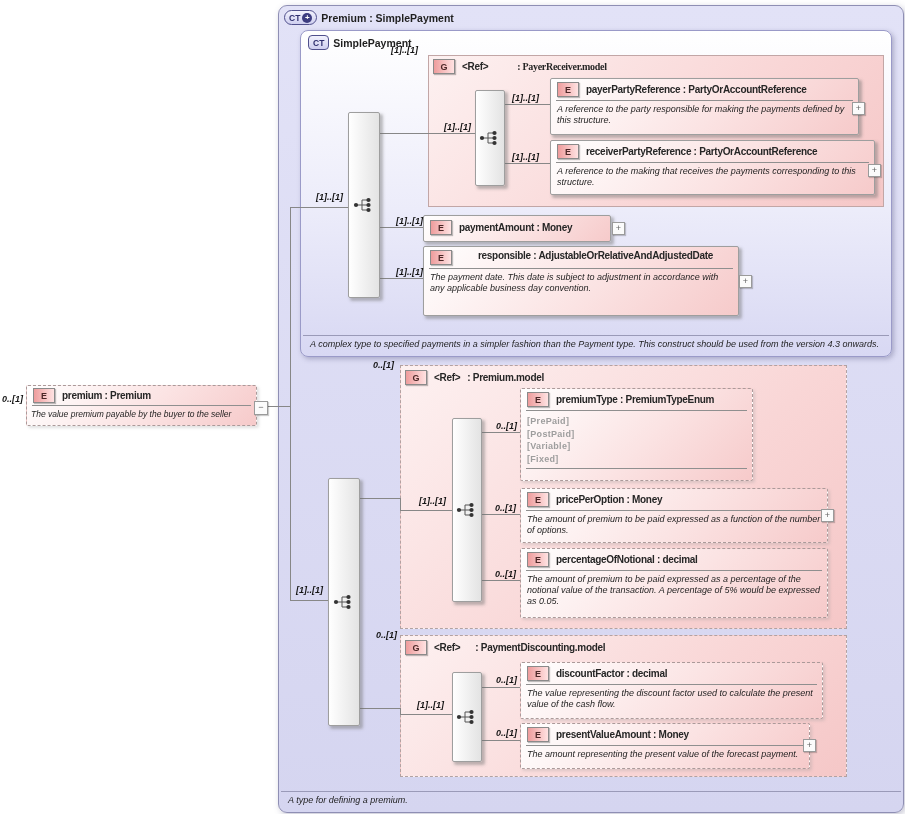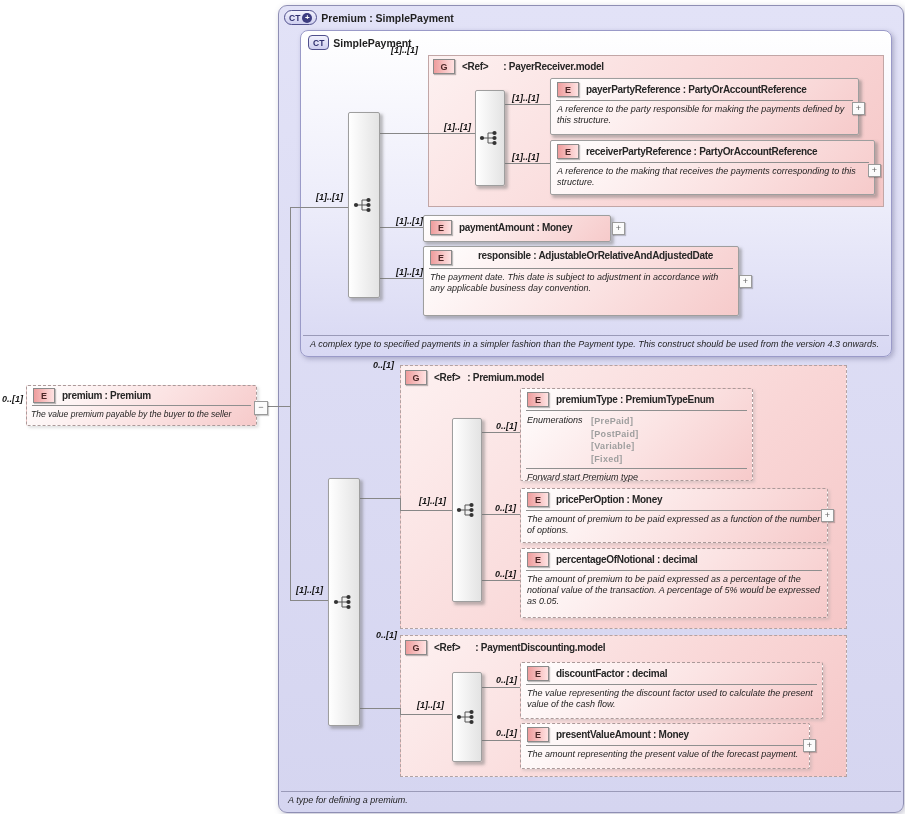--- a/index.html
+++ b/index.html
@@ -81,21 +81,21 @@
       <span class="badge-ct">CT</span>
       <span class="ct-title">SimplePayment</span>
     </div>
     <div class="ct-foot">A complex type to specified payments in a simpler fashion than the Payment type. This construct should be used from the version 4.3 onwards.</div>
   </div>
 
   <div class="grp" style="left:428px;top:55px;width:454px;height:150px;">
     <div class="t-row" style="padding:3px 4px 2px;">
       <span class="badge-e">G</span>
       <span class="t-txt">&lt;Ref&gt;</span>
-      <span class="t-txt" style="margin-left:8px;">: PayerReceiver.model</span>
+      <span class="t-txt" style="margin-left:22px;font-family:Liberation Serif, serif;">: PayerReceiver.model</span>
     </div>
   </div>
 
   <div class="grp opt" style="left:400px;top:365px;width:445px;height:262px;">
     <div class="t-row" style="padding:4px 4px 2px;">
       <span class="badge-e">G</span>
       <span class="t-txt">&lt;Ref&gt;</span>
       <span class="t-txt" style="margin-left:0;">: Premium.model</span>
     </div>
   </div>
@@ -243,30 +243,28 @@
   </div>
   <div class="plusbtn" style="left:739px;top:275px;">+</div>
 
   <div class="box-el opt" style="left:520px;top:388px;width:231px;height:91px;">
     <div class="t-row">
       <span class="badge-e">E</span>
       <span class="t-txt">premiumType : PremiumTypeEnum</span>
     </div>
     <div class="sep"></div>
     <div class="enum-row">
-      <span class="enum-label">Enumerations</span>
       <span class="enum-vals">
         <div>[PrePaid]</div>
         <div>[PostPaid]</div>
         <div>[Variable]</div>
         <div>[Fixed]</div>
       </span>
     </div>
     <div class="sep"></div>
-    <div class="ann">Forward start Premium type</div>
   </div>
 
   <div class="box-el opt" style="left:520px;top:488px;width:306px;height:53px;">
     <div class="t-row">
       <span class="badge-e">E</span>
       <span class="t-txt">pricePerOption : Money</span>
     </div>
     <div class="sep"></div>
     <div class="ann">The amount of premium to be paid expressed as a function of the number of options.</div>
   </div>

